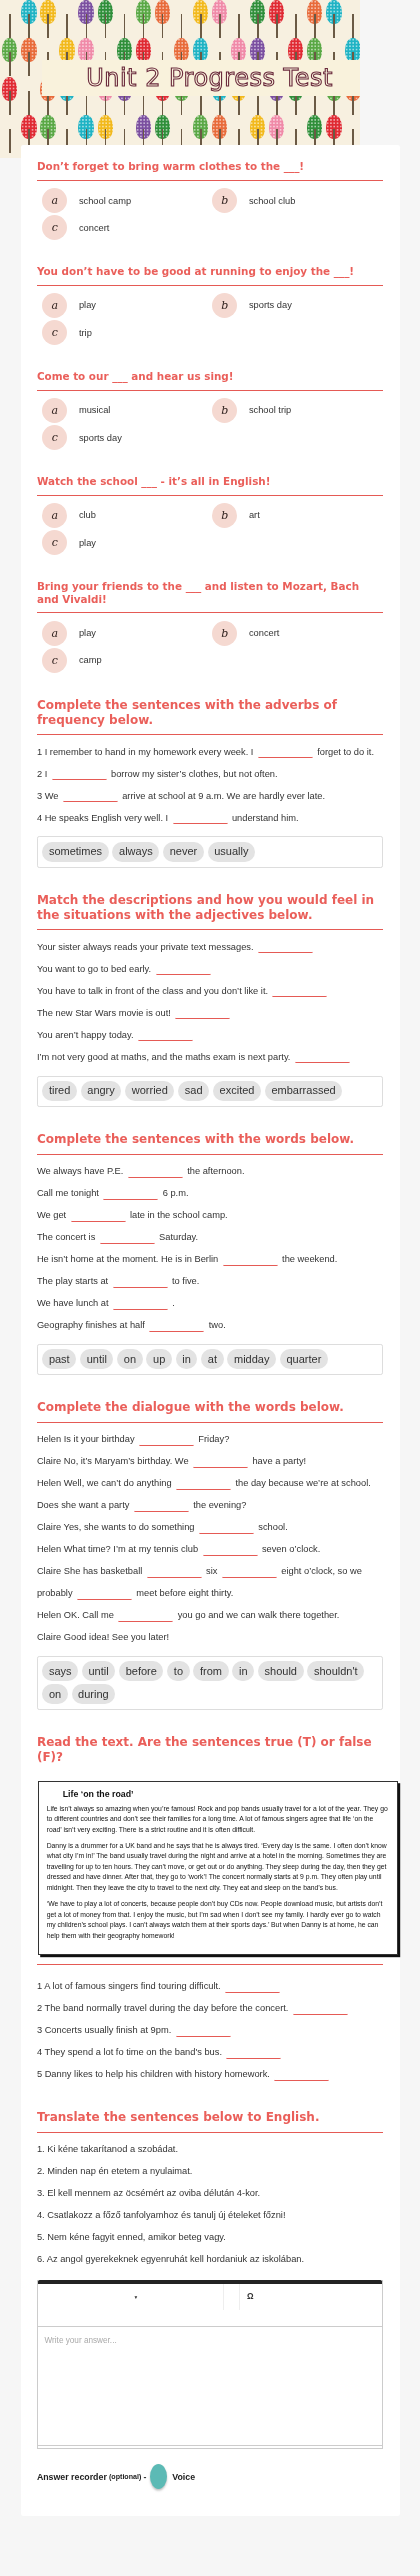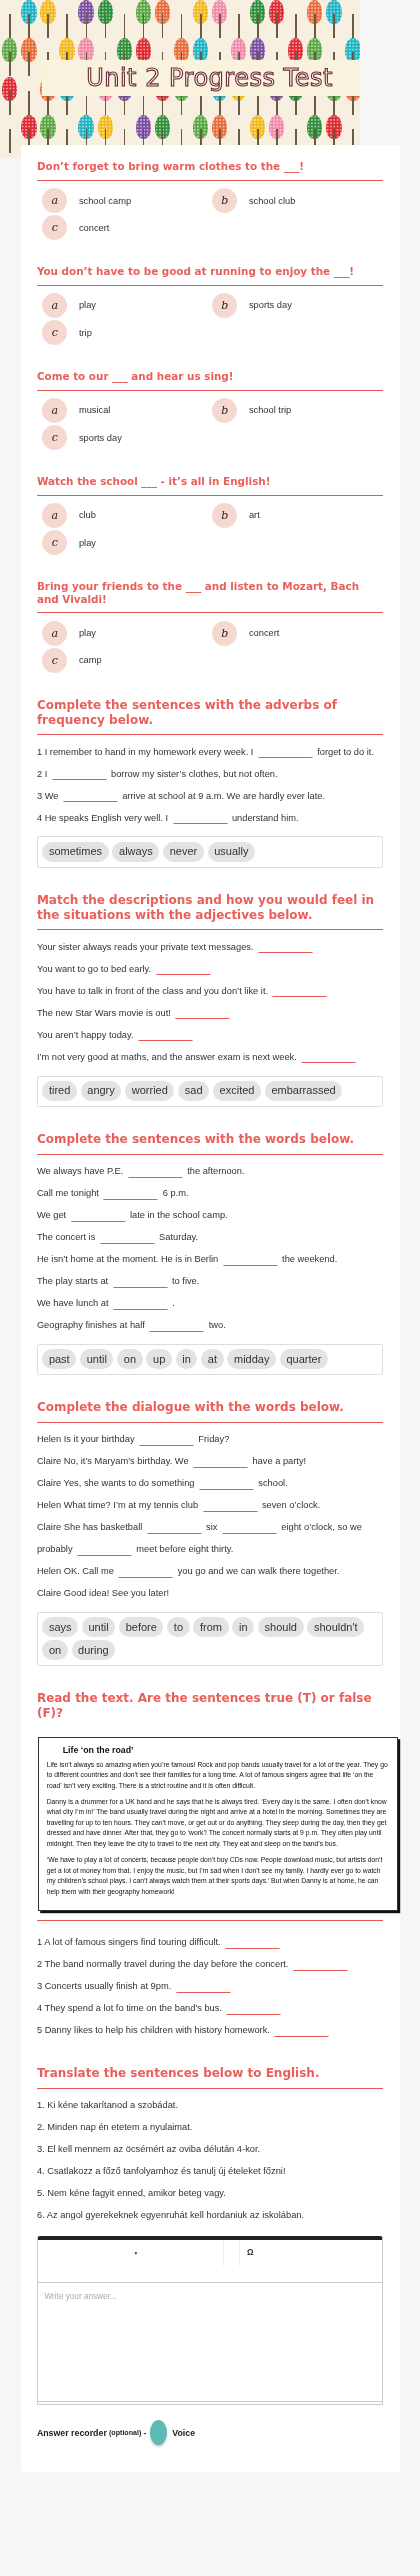--- a/index.html
+++ b/index.html
@@ -670,21 +670,21 @@
   </div>
 
   <div class="section">
     <h2 class="q-title bold">Match the descriptions and how you would feel in the situations with the adjectives below.</h2>
     <div class="lines" id="adjectives-lines">
         <p class="line"><span>Your sister always reads your private text messages.</span><span class="blank"></span></p>
         <p class="line"><span>You want to go to bed early.</span><span class="blank"></span></p>
         <p class="line"><span>You have to talk in front of the class and you don’t like it.</span><span class="blank"></span></p>
         <p class="line"><span>The new Star Wars movie is out!</span><span class="blank"></span></p>
         <p class="line"><span>You aren’t happy today.</span><span class="blank"></span></p>
-        <p class="line"><span>I’m not very good at maths, and the answer exam is next week.</span><span class="blank"></span></p>
+        <p class="line"><span>I’m not very good at maths, and the maths exam is next party.</span><span class="blank"></span></p>
       </div>
     <div class="word-bank" id="adjectives-bank">
         <span class="chip">tired</span>
         <span class="chip">angry</span>
         <span class="chip">worried</span>
         <span class="chip">sad</span>
         <span class="chip">excited</span>
         <span class="chip">embarrassed</span>
       </div>
   </div>
@@ -711,20 +711,21 @@
         <span class="chip">midday</span>
         <span class="chip">quarter</span>
       </div>
   </div>
 
   <div class="section">
     <h2 class="q-title bold">Complete the dialogue with the words below.</h2>
     <div class="lines" id="dialogue-lines">
         <p class="line"><span>Helen Is it your birthday</span><span class="blank"></span><span>Friday?</span></p>
         <p class="line"><span>Claire No, it’s Maryam’s birthday. We</span><span class="blank"></span><span>have a party!</span></p>
+        <p class="line"><span>Helen Well, we can’t do anything</span><span class="blank"></span><span>the day because we’re at school. Does she want a party</span><span class="blank"></span><span>the evening?</span></p>
         <p class="line"><span>Claire Yes, she wants to do something</span><span class="blank"></span><span>school.</span></p>
         <p class="line"><span>Helen What time? I’m at my tennis club</span><span class="blank"></span><span>seven o’clock.</span></p>
         <p class="line"><span>Claire She has basketball</span><span class="blank"></span><span>six</span><span class="blank"></span><span>eight o’clock, so we probably</span><span class="blank"></span><span>meet before eight thirty.</span></p>
         <p class="line"><span>Helen OK. Call me</span><span class="blank"></span><span>you go and we can walk there together.</span></p>
         <p class="line"><span>Claire Good idea! See you later!</span></p>
       </div>
     <div class="word-bank" id="dialogue-bank">
         <span class="chip">says</span>
         <span class="chip">until</span>
         <span class="chip">before</span>

